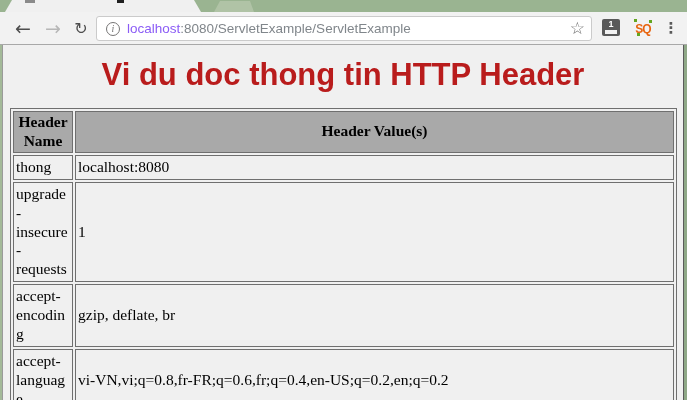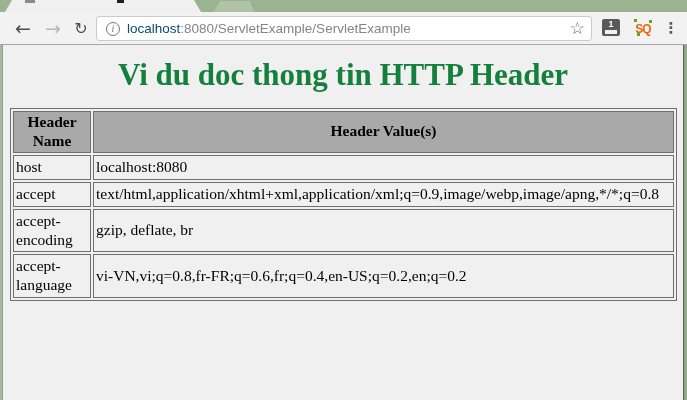--- a/index.html
+++ b/index.html
@@ -55,21 +55,21 @@
     background: #ffffff; border: 1px solid #cbcbcb; border-radius: 3px;
     display: flex; align-items: center; padding: 0 6px; cursor: text;
   }
   .info-badge {
     width: 14px; height: 14px; border: 1px solid #767575; border-radius: 50%;
     color: #767575; font-size: 10px; line-height: 12px; text-align: center;
     font-family: "Liberation Serif", serif; font-style: italic;
     flex: 0 0 auto; margin: 0 7px 0 3px;
   }
   .url-text { font-size: 13.5px; color: #80868b; white-space: nowrap; }
-  .url-host { color: #0c4a6e; }
+  .url-host { color: #8b5cf6; }
   .star {
     margin-left: auto; font-size: 17px; color: #6f6f6f; cursor: pointer;
     font-family: "DejaVu Sans", sans-serif; line-height: 1;
   }
 
   .ext-badge {
     position: absolute; left: 602px; top: 7px; width: 18px; height: 17px;
     background: #595959; border-radius: 2px; cursor: pointer;
   }
   .ext-badge .num {
@@ -108,39 +108,39 @@
     background: #8fa887; border-left: 1px solid #5a5a5a; z-index: 3;
   }
 
   
   .content {
     position: absolute; top: 46px; left: 4px; right: 5px; bottom: 0;
     background: #f0f0f0; overflow: hidden;
     font-family: "Liberation Serif", serif;
   }
   .page-title {
-    font-size: 31px; font-weight: bold; text-align: center; color: #15803d;
-    margin: 11px 0 15px 0; font-family: Liberation Serif, serif;
+    font-size: 31px; font-weight: bold; text-align: center; color: #b91c1c;
+    margin: 11px 0 15px 0; font-family: Liberation Sans, sans-serif;
   }
   table.headers-table {
     border-collapse: separate; border-spacing: 2px;
     border: 1px solid #6f6f6f;
     margin-left: 6px; width: 667px;
     font-size: 15.5px; line-height: 1.22;
     background: #f0f0f0;
   }
   .headers-table th, .headers-table td {
     border: 1px solid #6f6f6f; padding: 2px 2px; color: #000000;
     vertical-align: middle; text-align: left; word-break: break-word;
   }
   .headers-table th {
     background: #a9a9a9; font-weight: bold; text-align: center;
     padding: 1px 4px;
   }
-  .col-name { width: 78px; }
+  .col-name { width: 60px; }
 </style>
 </head>
 <body>
 
 <div class="tabstrip">
   <div class="tab">
     <span class="tab-favicon"></span>
     <span class="tab-title-fragment"></span>
   </div>
   <div class="newtab-btn"></div>
@@ -184,26 +184,26 @@
 <div class="content">
   <h1 class="page-title">Vi du doc thong tin HTTP Header</h1>
 
   <table class="headers-table">
     <tbody>
         <tr>
       <th class="col-name">Header Name</th>
       <th>Header Value(s)</th>
     </tr>
     <tr>
-      <td class="col-name">host</td>
+      <td class="col-name">thong</td>
       <td>localhost:8080</td>
     </tr>
     <tr>
-      <td class="col-name">accept</td>
-      <td>text/html,application/xhtml+xml,application/xml;q=0.9,image/webp,image/apng,*/*;q=0.8</td>
+      <td class="col-name">upgrade-insecure-requests</td>
+      <td>1</td>
     </tr>
     <tr>
       <td class="col-name">accept-encoding</td>
       <td>gzip, deflate, br</td>
     </tr>
     <tr>
       <td class="col-name">accept-language</td>
       <td>vi-VN,vi;q=0.8,fr-FR;q=0.6,fr;q=0.4,en-US;q=0.2,en;q=0.2</td>
     </tr>
   </tbody>

